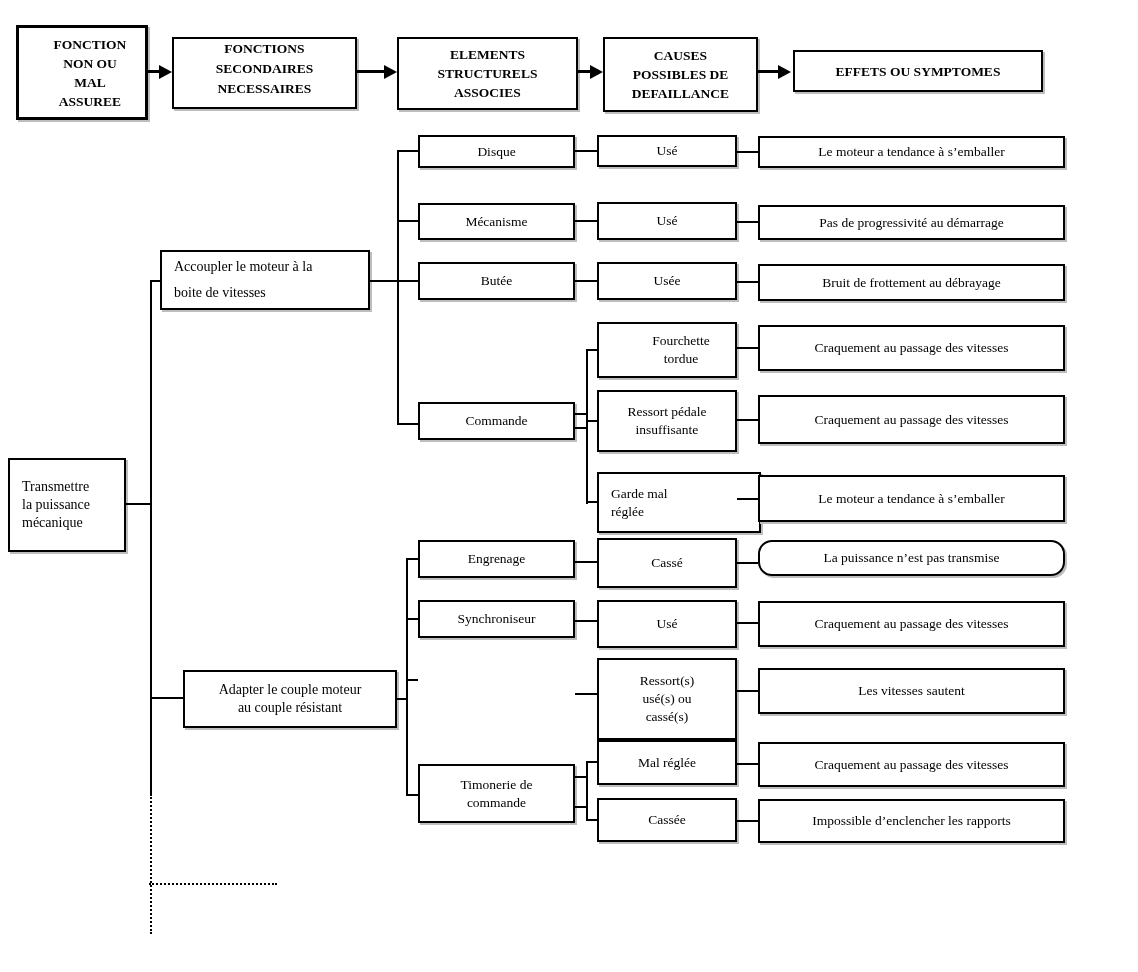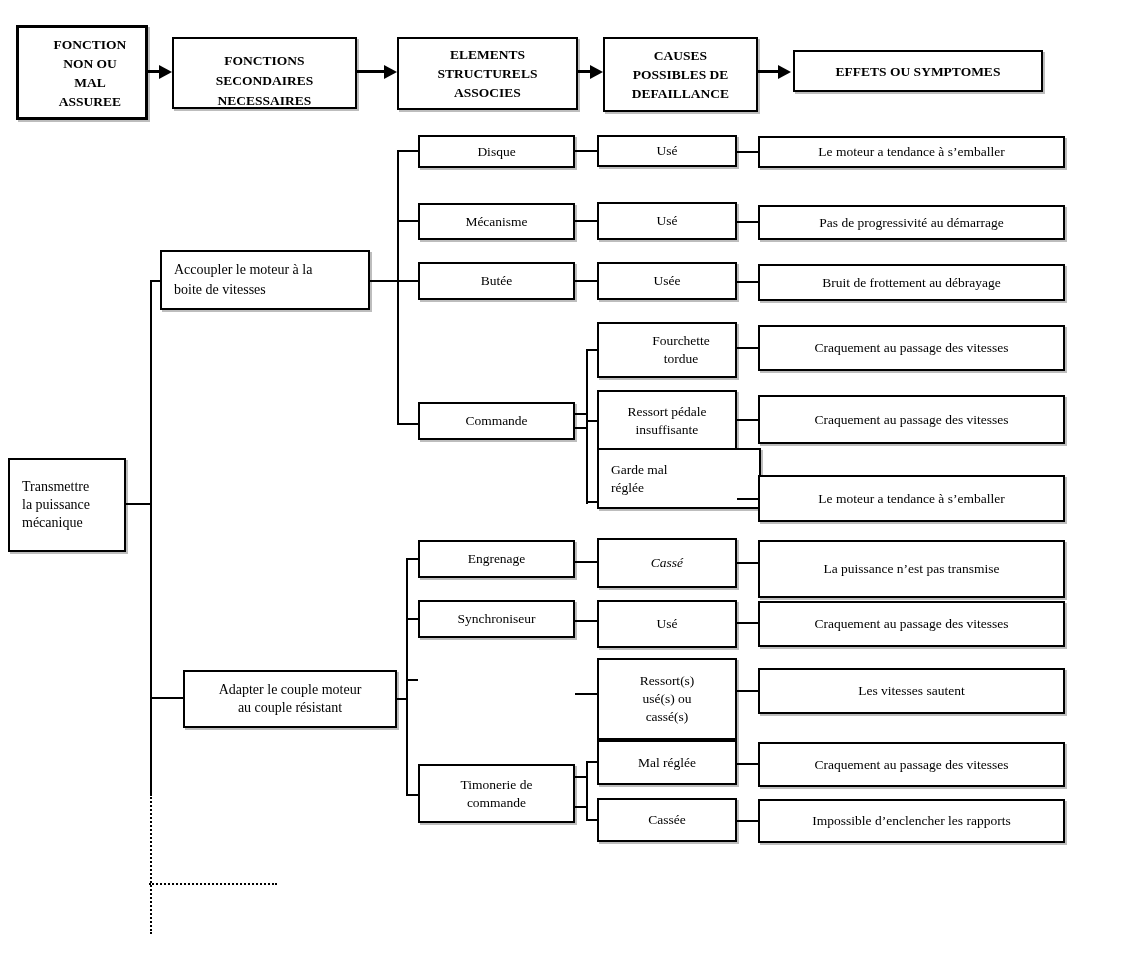--- a/index.html
+++ b/index.html
@@ -4,21 +4,21 @@
 <style>
   html,body{margin:0;padding:0;background:#fff;}
   #canvas{position:relative;width:1138px;height:972px;background:#fff;overflow:hidden;
           font-family:"Liberation Serif",serif;color:#000;}
   .bx{position:absolute;box-sizing:border-box;background:#fff;border:2px solid #000;
       display:flex;align-items:center;justify-content:center;text-align:center;
       white-space:pre-line;font-size:13.5px;line-height:16px;
       box-shadow:2px 2px 0 #bdbdbd;}
   .hd{font-weight:bold;line-height:19px;font-size:13.5px;}
   .b3{border-width:3px;padding-left:16px;}
-  .clip{overflow:hidden;align-items:flex-start;padding-top:12px;line-height:20px;}
+  .clip{overflow:hidden;align-items:flex-start;line-height:20px;}
   .la{justify-content:flex-start;text-align:left;padding-left:12px;padding-right:4px;}
   .ln{position:absolute;background:#000;}
   .dv{position:absolute;width:0;border-left:2px dotted #000;}
   .dh{position:absolute;height:0;border-top:2px dotted #000;}
   .ah{position:absolute;width:0;height:0;border-top:7px solid transparent;
       border-bottom:7px solid transparent;border-left:13px solid #000;}
 </style>
 </head>
 <body>
 
@@ -44,58 +44,58 @@
   <b class="ln" style="left:357px;top:70px;width:28px;height:3px;"></b>
   <b class="ah" style="left:384px;top:65px;"></b>
   <b class="ln" style="left:578px;top:70px;width:13px;height:3px;"></b>
   <b class="ah" style="left:590px;top:65px;"></b>
   <b class="ln" style="left:758px;top:70px;width:21px;height:3px;"></b>
   <b class="ah" style="left:778px;top:65px;"></b>
 
   <div class="bx la" style="left:8px;top:458px;width:118px;height:94px;line-height:18px;font-size:14px;">Transmettre
 la puissance
 mécanique</div>
-  <div class="bx la" style="left:160px;top:250px;width:210px;height:60px;line-height:20px;font-size:14px;">Accoupler le moteur à la
+  <div class="bx la" style="left:160px;top:250px;width:210px;height:60px;line-height:26px;font-size:14px;">Accoupler le moteur à la
 boite de vitesses</div>
   <div class="bx" style="left:183px;top:670px;width:214px;height:58px;line-height:18px;font-size:14px;">Adapter le couple moteur
 au couple résistant</div>
 
   <div class="bx" style="left:418px;top:135px;width:157px;height:33px;">Disque</div>
   <div class="bx" style="left:418px;top:203px;width:157px;height:37px;">Mécanisme</div>
   <div class="bx" style="left:418px;top:262px;width:157px;height:38px;">Butée</div>
   <div class="bx" style="left:418px;top:402px;width:157px;height:38px;">Commande</div>
   <div class="bx" style="left:418px;top:540px;width:157px;height:38px;">Engrenage</div>
   <div class="bx" style="left:418px;top:600px;width:157px;height:38px;">Synchroniseur</div>
   <div class="bx" style="left:418px;top:764px;width:157px;height:59px;line-height:18px;">Timonerie de
 commande</div>
 
   <div class="bx" style="left:597px;top:135px;width:140px;height:32px;">Usé</div>
   <div class="bx" style="left:597px;top:202px;width:140px;height:38px;">Usé</div>
   <div class="bx" style="left:597px;top:262px;width:140px;height:38px;">Usée</div>
   <div class="bx" style="left:597px;top:322px;width:140px;height:56px;line-height:18px;padding-left:28px;">Fourchette
 tordue</div>
   <div class="bx" style="left:597px;top:390px;width:140px;height:62px;line-height:18px;">Ressort pédale
 insuffisante</div>
-  <div class="bx la" style="left:597px;top:448px;width:164px;height:61px;line-height:18px;">Garde mal
+  <div class="bx la" style="left:597px;top:472px;width:164px;height:61px;line-height:18px;">Garde mal
 réglée</div>
-  <div class="bx" style="left:597px;top:538px;width:140px;height:50px;font-style:italic;">Cassé</div>
+  <div class="bx" style="left:597px;top:538px;width:140px;height:50px;">Cassé</div>
   <div class="bx" style="left:597px;top:600px;width:140px;height:48px;">Usé</div>
   <div class="bx" style="left:597px;top:658px;width:140px;height:82px;line-height:18px;">Ressort(s)
 usé(s) ou
 cassé(s)</div>
   <div class="bx" style="left:597px;top:740px;width:140px;height:45px;">Mal réglée</div>
   <div class="bx" style="left:597px;top:798px;width:140px;height:44px;">Cassée</div>
 
   <div class="bx" style="left:758px;top:136px;width:307px;height:32px;">Le moteur a tendance à s’emballer</div>
   <div class="bx" style="left:758px;top:205px;width:307px;height:35px;">Pas de progressivité au démarrage</div>
   <div class="bx" style="left:758px;top:264px;width:307px;height:37px;">Bruit de frottement au débrayage</div>
   <div class="bx" style="left:758px;top:325px;width:307px;height:46px;">Craquement au passage des vitesses</div>
   <div class="bx" style="left:758px;top:395px;width:307px;height:49px;">Craquement au passage des vitesses</div>
   <div class="bx" style="left:758px;top:475px;width:307px;height:47px;">Le moteur a tendance à s’emballer</div>
-  <div class="bx" style="left:758px;top:540px;width:307px;height:58px;">La puissance n’est pas transmise</div>
+  <div class="bx" style="left:758px;top:540px;width:307px;height:36px;border-radius:14px;">La puissance n’est pas transmise</div>
   <div class="bx" style="left:758px;top:601px;width:307px;height:46px;">Craquement au passage des vitesses</div>
   <div class="bx" style="left:758px;top:668px;width:307px;height:46px;">Les vitesses sautent</div>
   <div class="bx" style="left:758px;top:742px;width:307px;height:45px;">Craquement au passage des vitesses</div>
   <div class="bx" style="left:758px;top:799px;width:307px;height:44px;">Impossible d’enclencher les rapports</div>
 
   <b class="ln" style="left:126px;top:503px;width:26px;height:2px;"></b>
   <b class="ln" style="left:150px;top:280px;width:2px;height:514px;"></b>
   <b class="ln" style="left:150px;top:280px;width:10px;height:2px;"></b>
   <b class="ln" style="left:150px;top:697px;width:33px;height:2px;"></b>
   <b class="ln" style="left:370px;top:280px;width:29px;height:2px;"></b>

